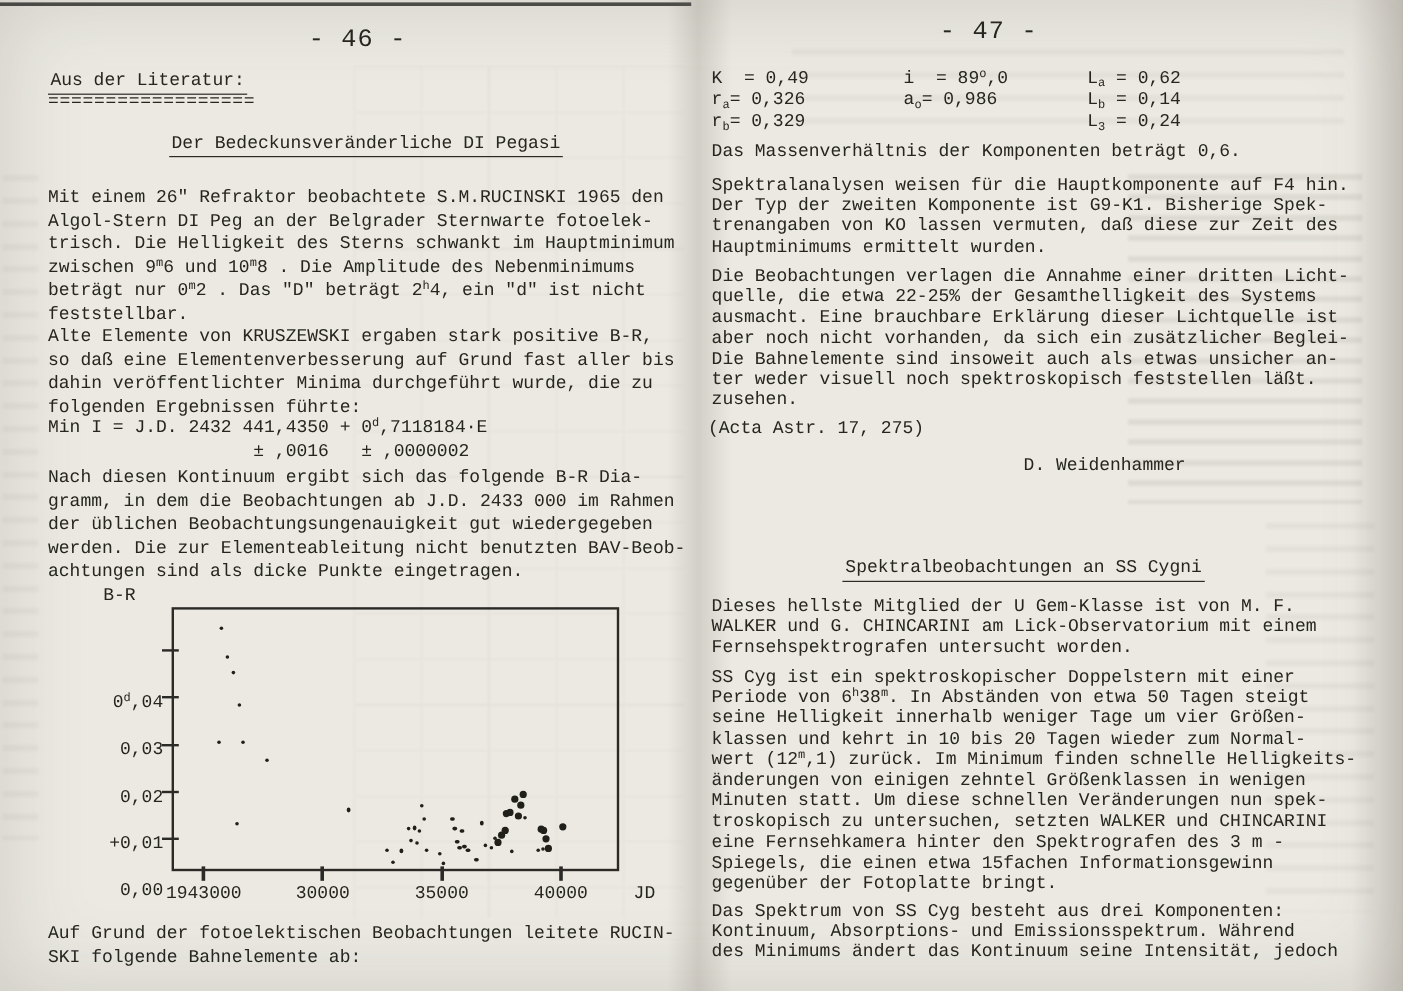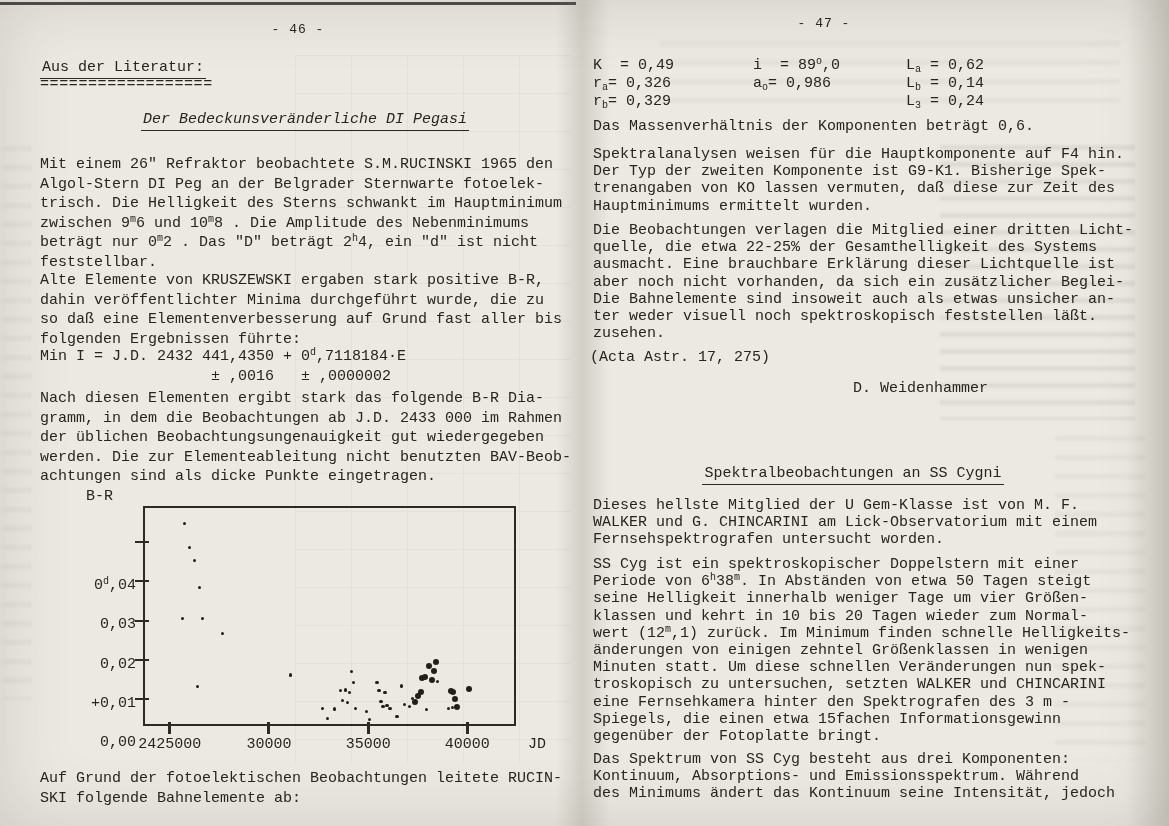--- a/index.html
+++ b/index.html
@@ -13,21 +13,21 @@
   .abs{position:absolute;}
   .tline{white-space:pre;font-size:15px;}
   .lh-left .tline{line-height:19.5px;}
   .lh-right .tline{line-height:17.2px;}
   .lh-vals .tline{line-height:17.8px;}
   sup{font-size:10px;line-height:0;vertical-align:5px;}
   sub{font-size:10px;line-height:0;vertical-align:-3px;}
   .center{text-align:center;}
   .ul{display:inline-block;border-bottom:1.6px solid #2b2a26;padding:0 2px 2px 2px;font-size:15px;white-space:pre;}
   .eqrow{font-size:15px;line-height:9px;margin-top:1px;letter-spacing:.6px;white-space:pre;}
-  .pageno{font-size:13px;letter-spacing:1px;}
+  .pageno{font-size:21px;letter-spacing:1px;}
   
   .chart-frame{position:absolute;border:2px solid #2b2a26;background:transparent;}
   .tickdash-y{position:absolute;width:14px;height:2px;background:#2b2a26;}
   .tickdash-x{position:absolute;width:3px;height:12px;background:#2b2a26;}
   .ylab{position:absolute;width:80px;text-align:right;font-size:15px;white-space:pre;margin-top:44px;}
   .xlab{position:absolute;width:96px;text-align:center;font-size:15px;white-space:pre;}
   .axis-label{position:absolute;font-size:15px;white-space:pre;}
   .dot{position:absolute;border-radius:50%;background:#201f1a;}
   
   .top-edge{position:absolute;left:0;top:2px;width:576px;height:3px;background:#2a2a28;opacity:.82;}
@@ -59,65 +59,65 @@
   <div class="ghost-soft" style="left:660px;top:35px;width:460px;height:75px;"></div>
 
   <div>
     <div class="abs pageno center" style="left:252px;top:22px;width:92px;">- 46 -</div>
 
     <div class="abs" style="left:40px;top:58px;">
       <span class="ul">Aus der Literatur:</span>
       <div class="eqrow">==================</div>
     </div>
 
-    <div class="abs center" style="left:40px;top:110px;width:530px;font-style:italic;">
+    <div class="abs center" style="left:40px;top:110px;width:530px;">
       <span class="ul">Der Bedeckunsveränderliche DI Pegasi</span>
     </div>
 
     <div class="abs lh-left" style="left:40px;top:155px;">
         <div class="tline">Mit einem 26" Refraktor beobachtete S.M.RUCINSKI 1965 den</div>
         <div class="tline">Algol-Stern DI Peg an der Belgrader Sternwarte fotoelek-</div>
         <div class="tline">trisch. Die Helligkeit des Sterns schwankt im Hauptminimum</div>
         <div class="tline">zwischen 9<sup>m</sup>6 und 10<sup>m</sup>8 . Die Amplitude des Nebenminimums</div>
         <div class="tline">beträgt nur 0<sup>m</sup>2 . Das "D" beträgt 2<sup>h</sup>4, ein "d" ist nicht</div>
         <div class="tline">feststellbar.</div>
       </div>
     <div class="abs lh-left" style="left:40px;top:271px;">
         <div class="tline">Alte Elemente von KRUSZEWSKI ergaben stark positive B-R,</div>
+        <div class="tline">so daß eine Elementenverbesserung auf Grund fast aller bis</div>
         <div class="tline">dahin veröffentlichter Minima durchgeführt wurde, die zu</div>
-        <div class="tline">so daß eine Elementenverbesserung auf Grund fast aller bis</div>
         <div class="tline">folgenden Ergebnissen führte:</div>
       </div>
     <div class="abs lh-left" style="left:40px;top:347px;">
         <div class="tline">Min I = J.D. 2432 441,4350 + 0<sup>d</sup>,7118184·E</div>
         <div class="tline">                   ± ,0016   ± ,0000002</div>
       </div>
     <div class="abs lh-left" style="left:40px;top:389px;">
-        <div class="tline">Nach diesen Elementen ergibt stark das folgende B-R Dia-</div>
+        <div class="tline">Nach diesen Kontinuum ergibt sich das folgende B-R Dia-</div>
         <div class="tline">gramm, in dem die Beobachtungen ab J.D. 2433 000 im Rahmen</div>
         <div class="tline">der üblichen Beobachtungsungenauigkeit gut wiedergegeben</div>
         <div class="tline">werden. Die zur Elementeableitung nicht benutzten BAV-Beob-</div>
         <div class="tline">achtungen sind als dicke Punkte eingetragen.</div>
       </div>
 
     <div class="abs" style="left:40px;top:485px;width:525px;height:285px;">
       <div class="chart-frame" style="left:103px;top:21px;width:369px;height:216px;"></div>
     <div class="axis-label" style="left: 46px; top: 3px;">B-R</div>
         <div class="tickdash-y" style="left: 95px; top: 213.492px;"></div>
         <div class="ylab" style="left: 16px; top: 205.492px;">0,00</div>
         <div class="tickdash-y" style="left: 95px; top: 174.004px;"></div>
         <div class="ylab" style="left: 16px; top: 166.004px;">+0,01</div>
         <div class="tickdash-y" style="left: 95px; top: 134.516px;"></div>
         <div class="ylab" style="left: 16px; top: 126.516px;">0,02</div>
         <div class="tickdash-y" style="left: 95px; top: 95.0274px;"></div>
         <div class="ylab" style="left: 16px; top: 87.0274px;">0,03</div>
         <div class="tickdash-y" style="left: 95px; top: 55.5393px;"></div>
         <div class="ylab" style="left: 16px; top: 47.5393px;">0<sup>d</sup>,04</div>
         <div class="tickdash-x" style="left: 128.282px; top: 237px;"></div>
-        <div class="xlab" style="left: 81.7823px; top: 251px;">2425000</div>
+        <div class="xlab" style="left: 81.7823px; top: 251px;">1943000</div>
         <div class="tickdash-x" style="left: 227.476px; top: 237px;"></div>
         <div class="xlab" style="left: 180.976px; top: 251px;">30000</div>
         <div class="tickdash-x" style="left: 326.669px; top: 237px;"></div>
         <div class="xlab" style="left: 280.169px; top: 251px;">35000</div>
         <div class="tickdash-x" style="left: 425.863px; top: 237px;"></div>
         <div class="xlab" style="left: 379.363px; top: 251px;">40000</div>
         <div class="axis-label" style="left: 488px; top: 251px;">JD</div>
         <div class="dot" style="left: 143.061px; top: 36.7748px; width: 3.2px; height: 3.2px;"></div>
         <div class="dot" style="left: 148.021px; top: 60.8625px; width: 3.2px; height: 3.2px;"></div>
         <div class="dot" style="left: 152.981px; top: 73.8936px; width: 3.2px; height: 3.2px;"></div>
@@ -199,21 +199,21 @@
     <div class="abs lh-right" style="left:593px;top:118px;">
         <div class="tline">Das Massenverhältnis der Komponenten beträgt 0,6.</div>
       </div>
     <div class="abs lh-right" style="left:593px;top:146px;">
         <div class="tline">Spektralanalysen weisen für die Hauptkomponente auf F4 hin.</div>
         <div class="tline">Der Typ der zweiten Komponente ist G9-K1. Bisherige Spek-</div>
         <div class="tline">trenangaben von KO lassen vermuten, daß diese zur Zeit des</div>
         <div class="tline">Hauptminimums ermittelt wurden.</div>
       </div>
     <div class="abs lh-right" style="left:593px;top:222px;">
-        <div class="tline">Die Beobachtungen verlagen die Mitglied einer dritten Licht-</div>
+        <div class="tline">Die Beobachtungen verlagen die Annahme einer dritten Licht-</div>
         <div class="tline">quelle, die etwa 22-25% der Gesamthelligkeit des Systems</div>
         <div class="tline">ausmacht. Eine brauchbare Erklärung dieser Lichtquelle ist</div>
         <div class="tline">aber noch nicht vorhanden, da sich ein zusätzlicher Beglei-</div>
         <div class="tline">Die Bahnelemente sind insoweit auch als etwas unsicher an-</div>
         <div class="tline">ter weder visuell noch spektroskopisch feststellen läßt.</div>
         <div class="tline">zusehen.</div>
       </div>
 
     <div class="abs tline" style="left:590px;top:349px;">(Acta Astr. 17, 275)</div>
     <div class="abs tline" style="left:853px;top:380px;">D. Weidenhammer</div>

